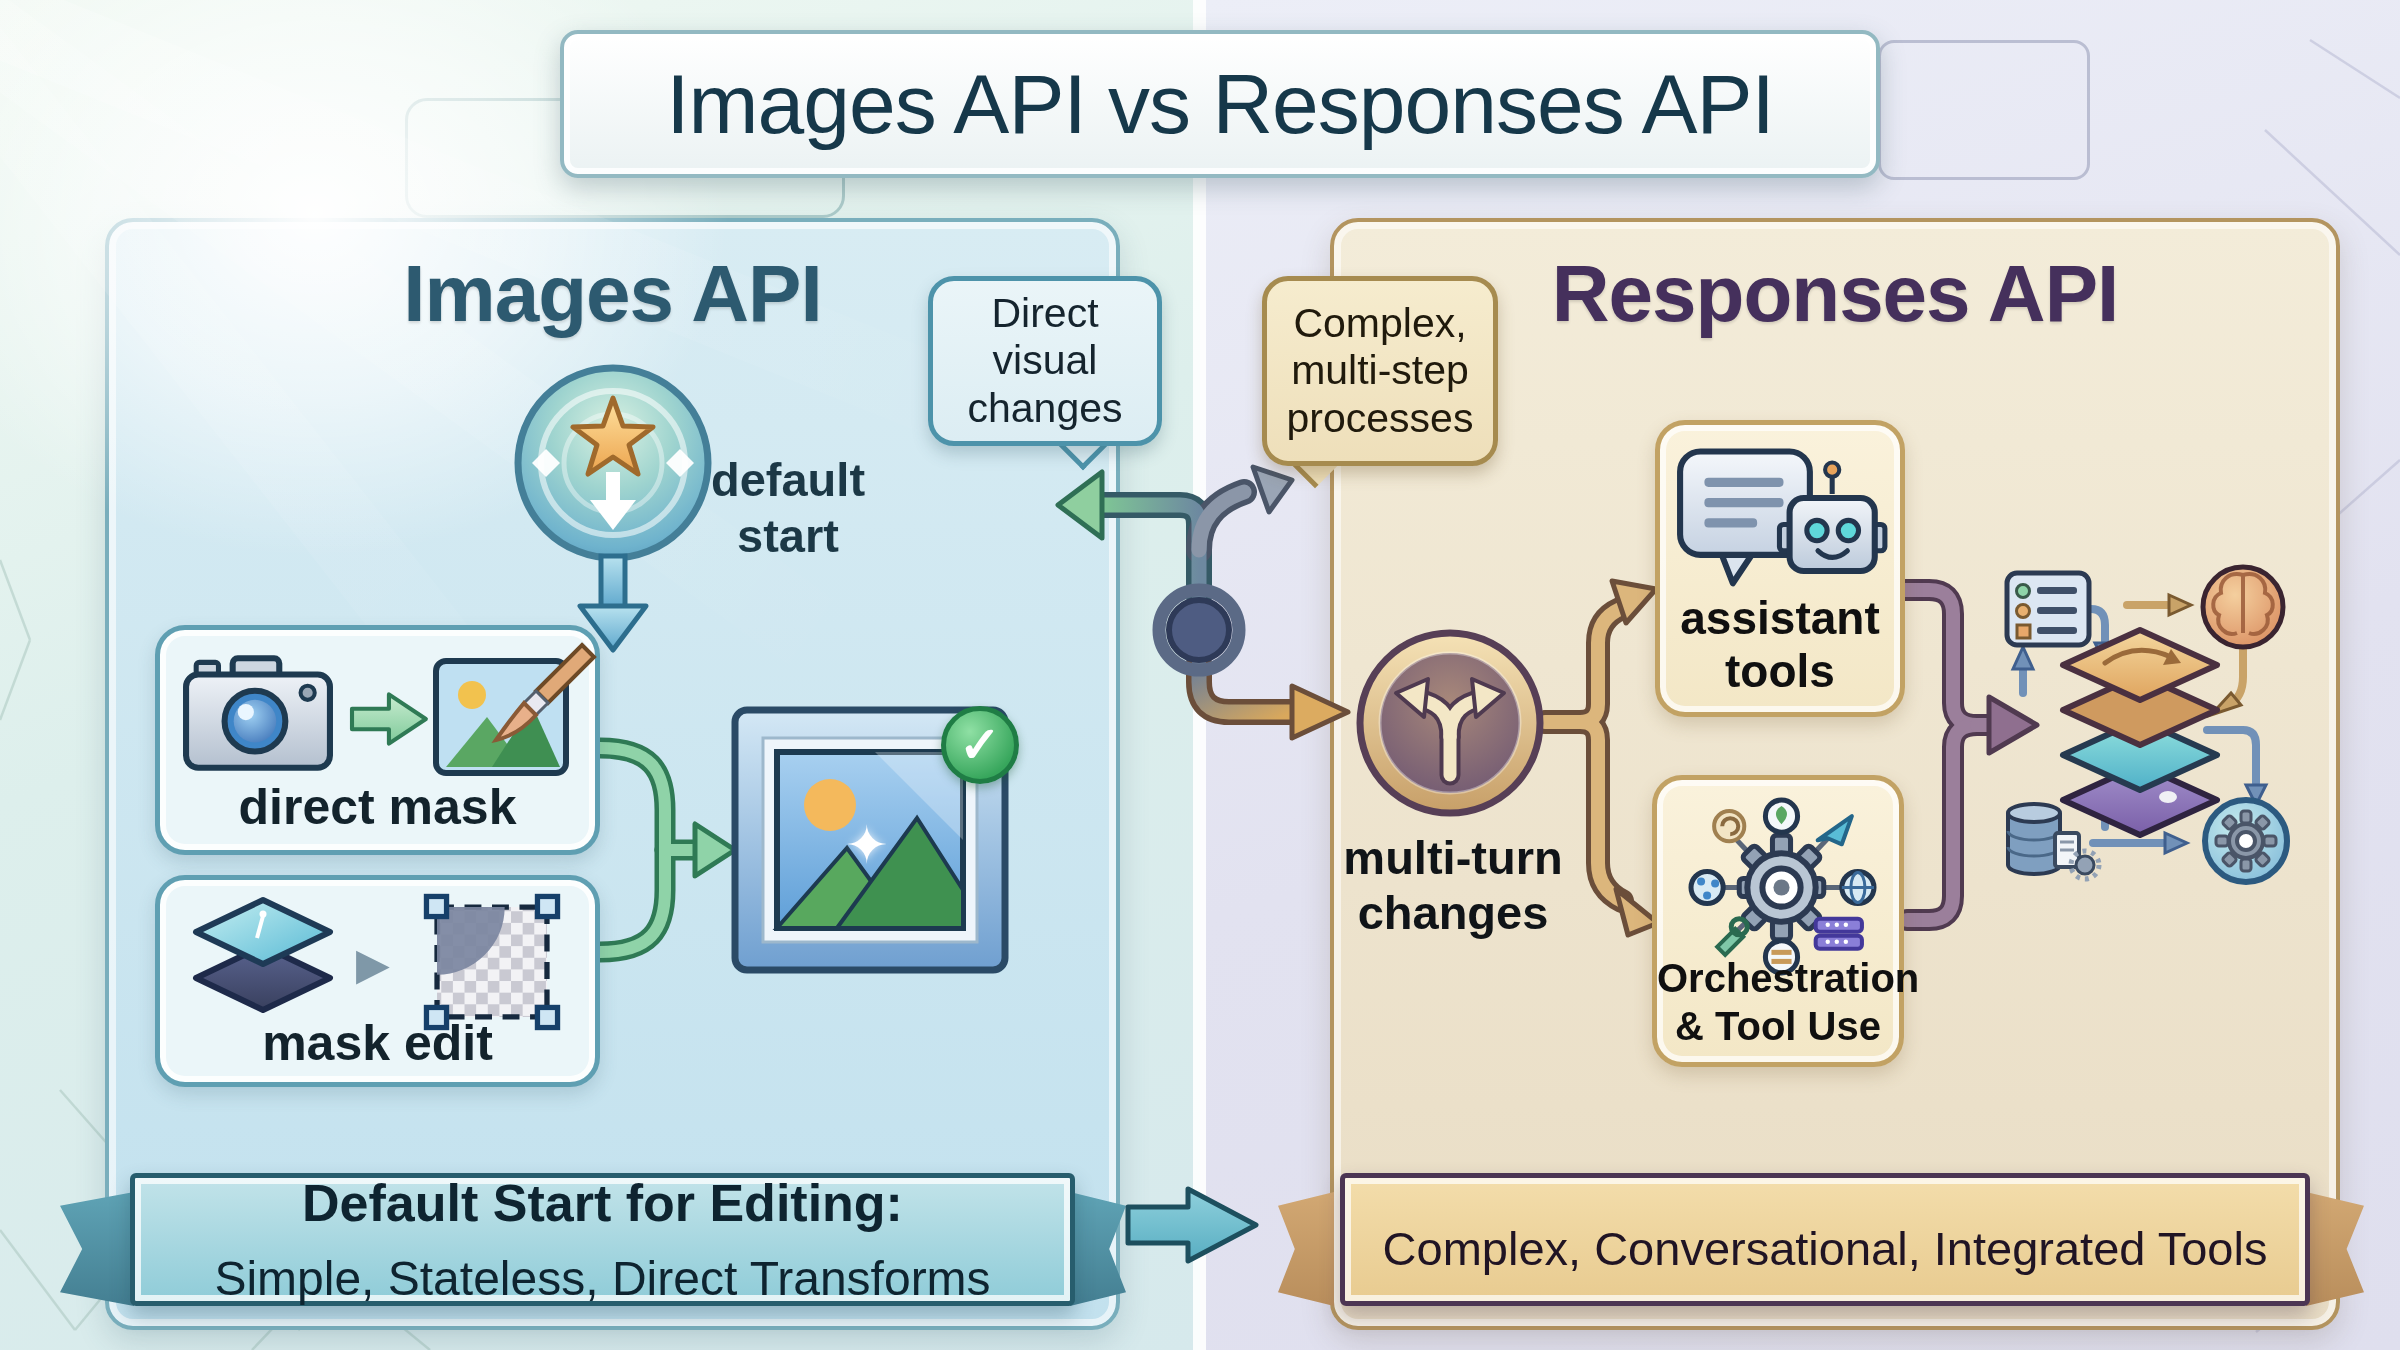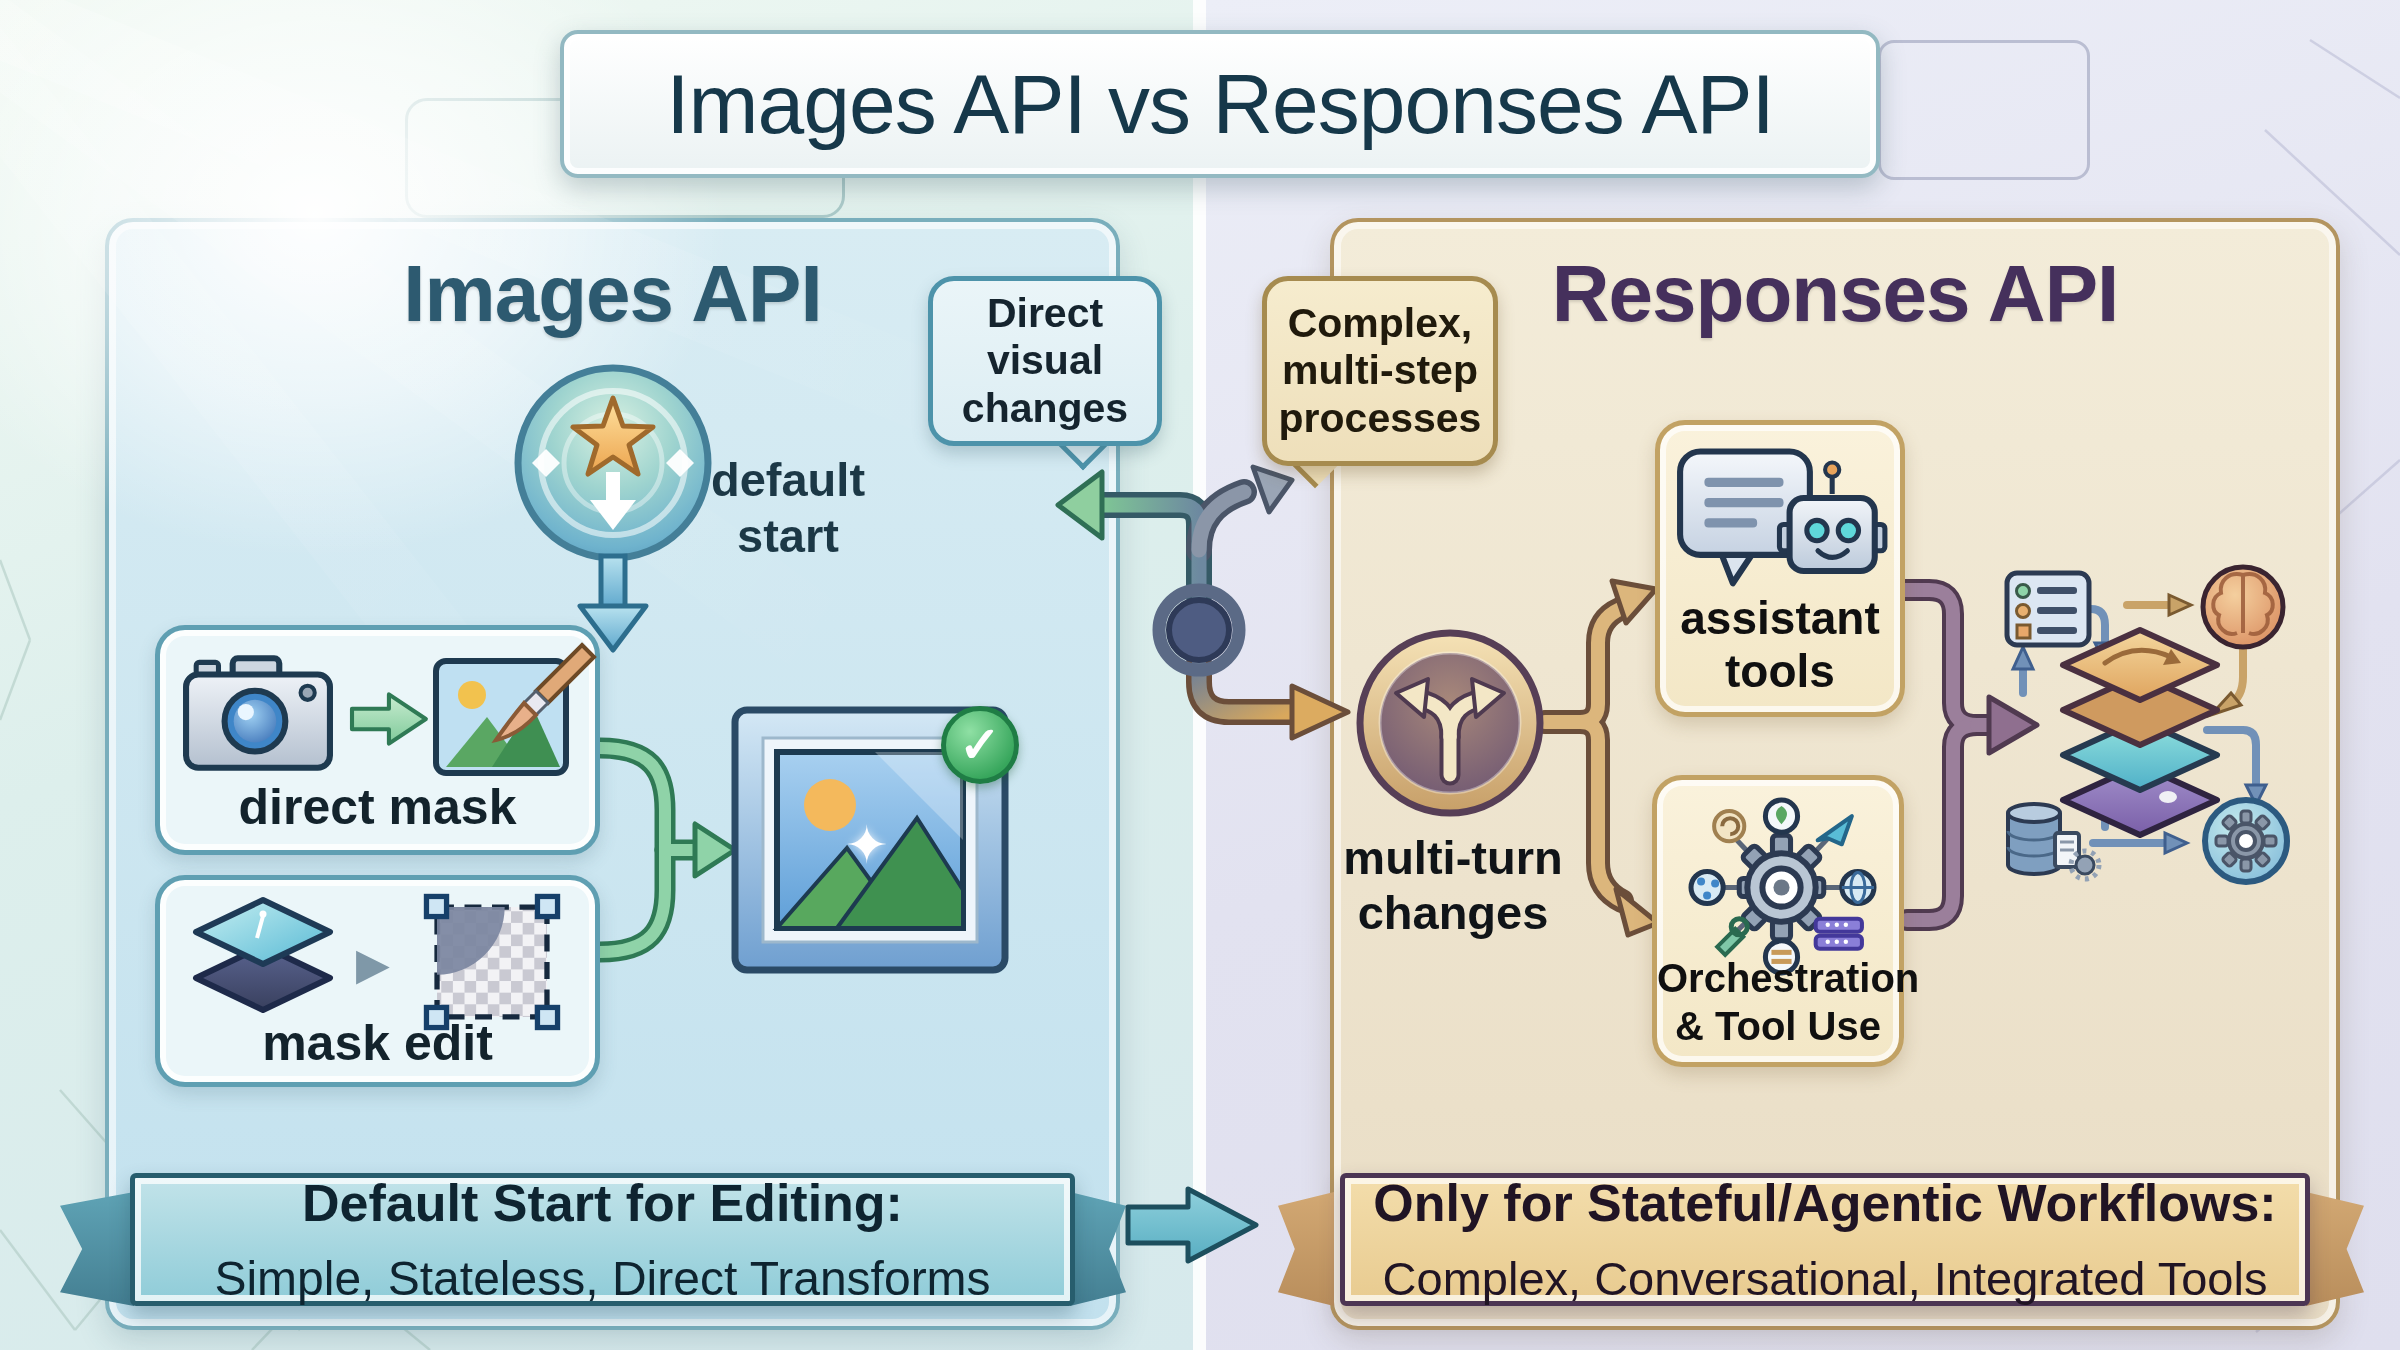--- a/index.html
+++ b/index.html
@@ -25,21 +25,21 @@
   .title-banner{position:absolute;left:560px;top:30px;width:1320px;height:148px;display:flex;align-items:center;justify-content:center;
       background:linear-gradient(180deg,#ffffff,#ebf2f3);border:4px solid #93b9c2;border-radius:18px;z-index:6;
       box-shadow:0 10px 26px rgba(60,90,100,.28),inset 0 0 0 6px rgba(255,255,255,.85)}
   .title-text{font-size:84px;font-weight:400;color:#16384a;letter-spacing:-1px}
   .ibox{position:absolute;background:#ebf6f9;border:5px solid #5f9fb2;border-radius:30px;z-index:4;
       box-shadow:inset 0 0 0 6px rgba(255,255,255,.85),0 8px 18px rgba(50,90,105,.18)}
   .rbox{position:absolute;background:linear-gradient(180deg,#faf2dc,#f3e7c6);border:5px solid #c2a264;border-radius:30px;z-index:4;
       box-shadow:inset 0 0 0 6px rgba(255,255,255,.7),0 8px 18px rgba(120,90,50,.22)}
   .box-label{position:absolute;left:0;right:0;text-align:center;font-weight:700;color:#13232c}
   .bubble{position:absolute;border-radius:26px;display:flex;align-items:center;justify-content:center;text-align:center;
-      font-weight:700;z-index:5;line-height:1.16;padding:15px 8px}
+      font-weight:400;z-index:5;line-height:1.16;padding:15px 8px}
   .bubble.l{background:linear-gradient(180deg,#eaf5f8,#dcedf3);border:5px solid #4d93aa;color:#15242e;font-size:41px;
       box-shadow:0 8px 16px rgba(50,90,105,.25)}
   .bubble.r{background:linear-gradient(180deg,#f6ecce,#eedfba);border:5px solid #a68b4f;color:#201a0c;font-size:41px;
       box-shadow:0 8px 16px rgba(110,85,45,.3)}
   .tail{position:absolute;width:40px;height:40px;transform:rotate(45deg);z-index:4}
   .tail.l{background:#dcedf3;border-right:5px solid #4d93aa;border-bottom:5px solid #4d93aa}
   .tail.r{background:#eedfba;border-left:5px solid #a68b4f;border-bottom:5px solid #a68b4f}
   .ribbon-main{position:absolute;z-index:6;display:flex;flex-direction:column;align-items:center;justify-content:center;border-radius:6px;text-align:center}
   .ribbon-main.teal{background:linear-gradient(180deg,#c2e3e9,#8fccd8);border:5px solid #275d6d;color:#0e2430;
       box-shadow:inset 0 0 0 6px rgba(255,255,255,.75),0 10px 20px rgba(30,70,85,.3)}
@@ -509,17 +509,16 @@
       <stop offset="0%" stop-color="#8fd0dc"></stop>
           <stop offset="100%" stop-color="#58aec2"></stop>
         </linearGradient>
       </defs>
     <polygon points="0,22 60,22 60,4 128,40 60,76 60,58 0,58" fill="url(#tA)" stroke="#1d4f5e" stroke-width="5" stroke-linejoin="round"></polygon>
   </svg>
 
   <div class="tailpiece tp-gold notch-left" style="left:1278px;top:1192px;width:56px;height:114px"></div>
   <div class="tailpiece tp-gold notch-right" style="left:2306px;top:1192px;width:58px;height:114px"></div>
   <div class="ribbon-main gold" style="left:1340px;top:1173px;width:970px;height:133px">
-    <div class="ribbon-line1">Only for Stateful/Agentic Workflows:</div>
     <div class="ribbon-line2" style="font-size:47px">Complex, Conversational, Integrated Tools</div>
   </div>
 
 </div>
 
 </body></html>

